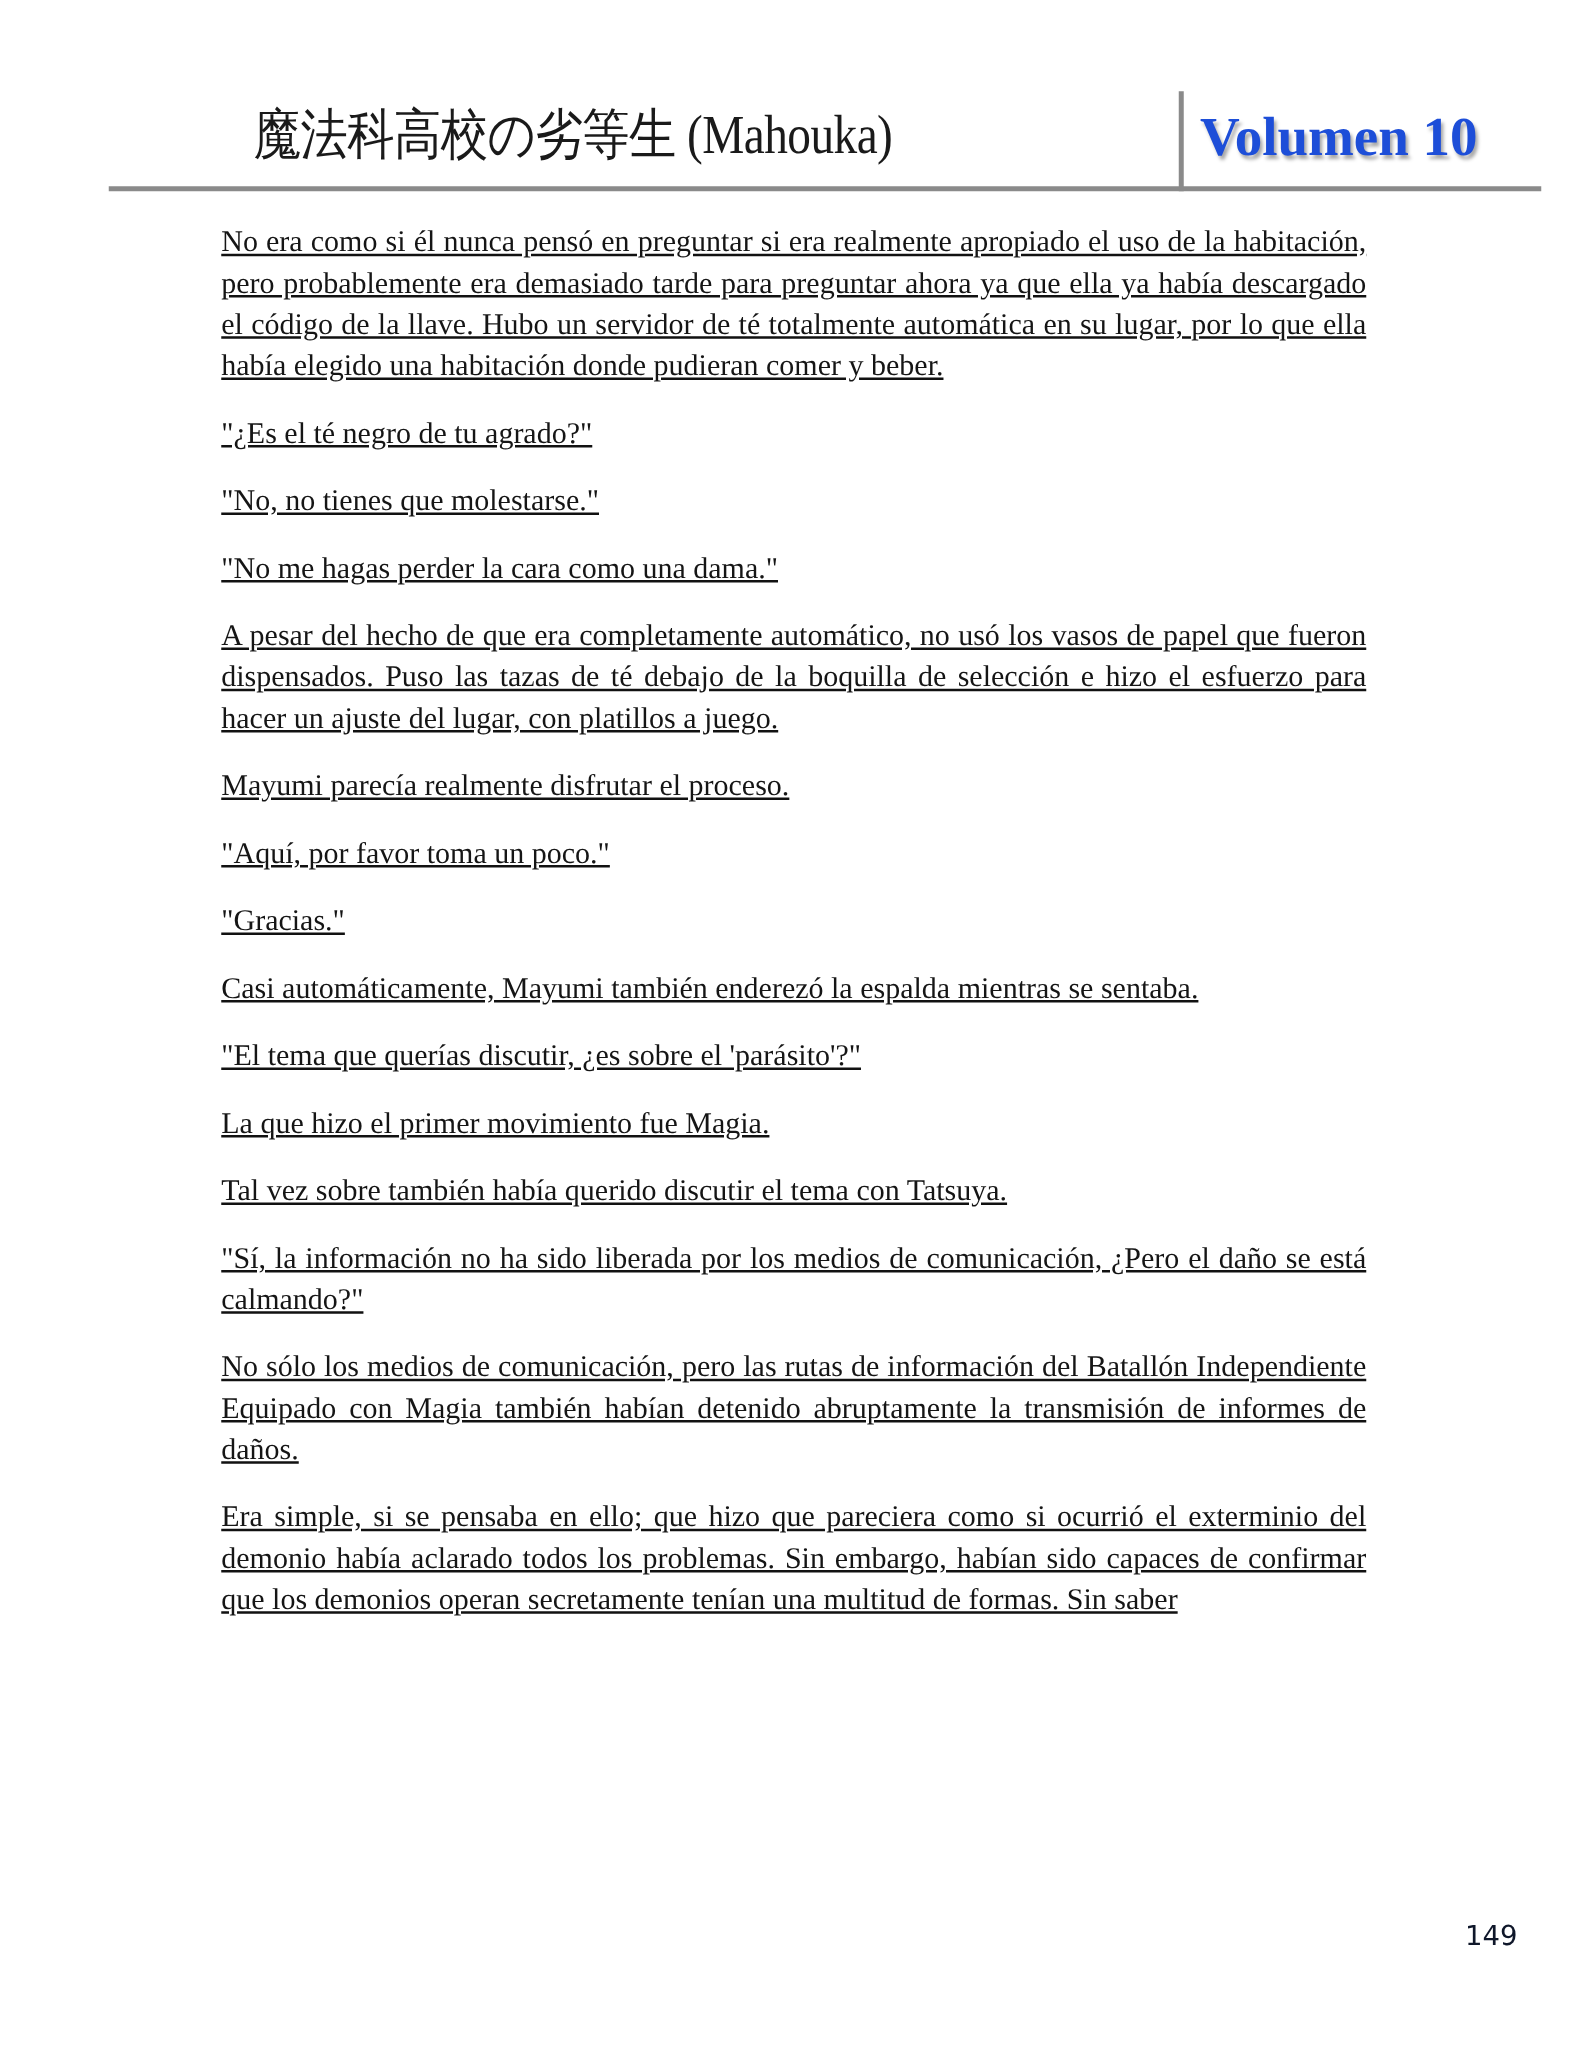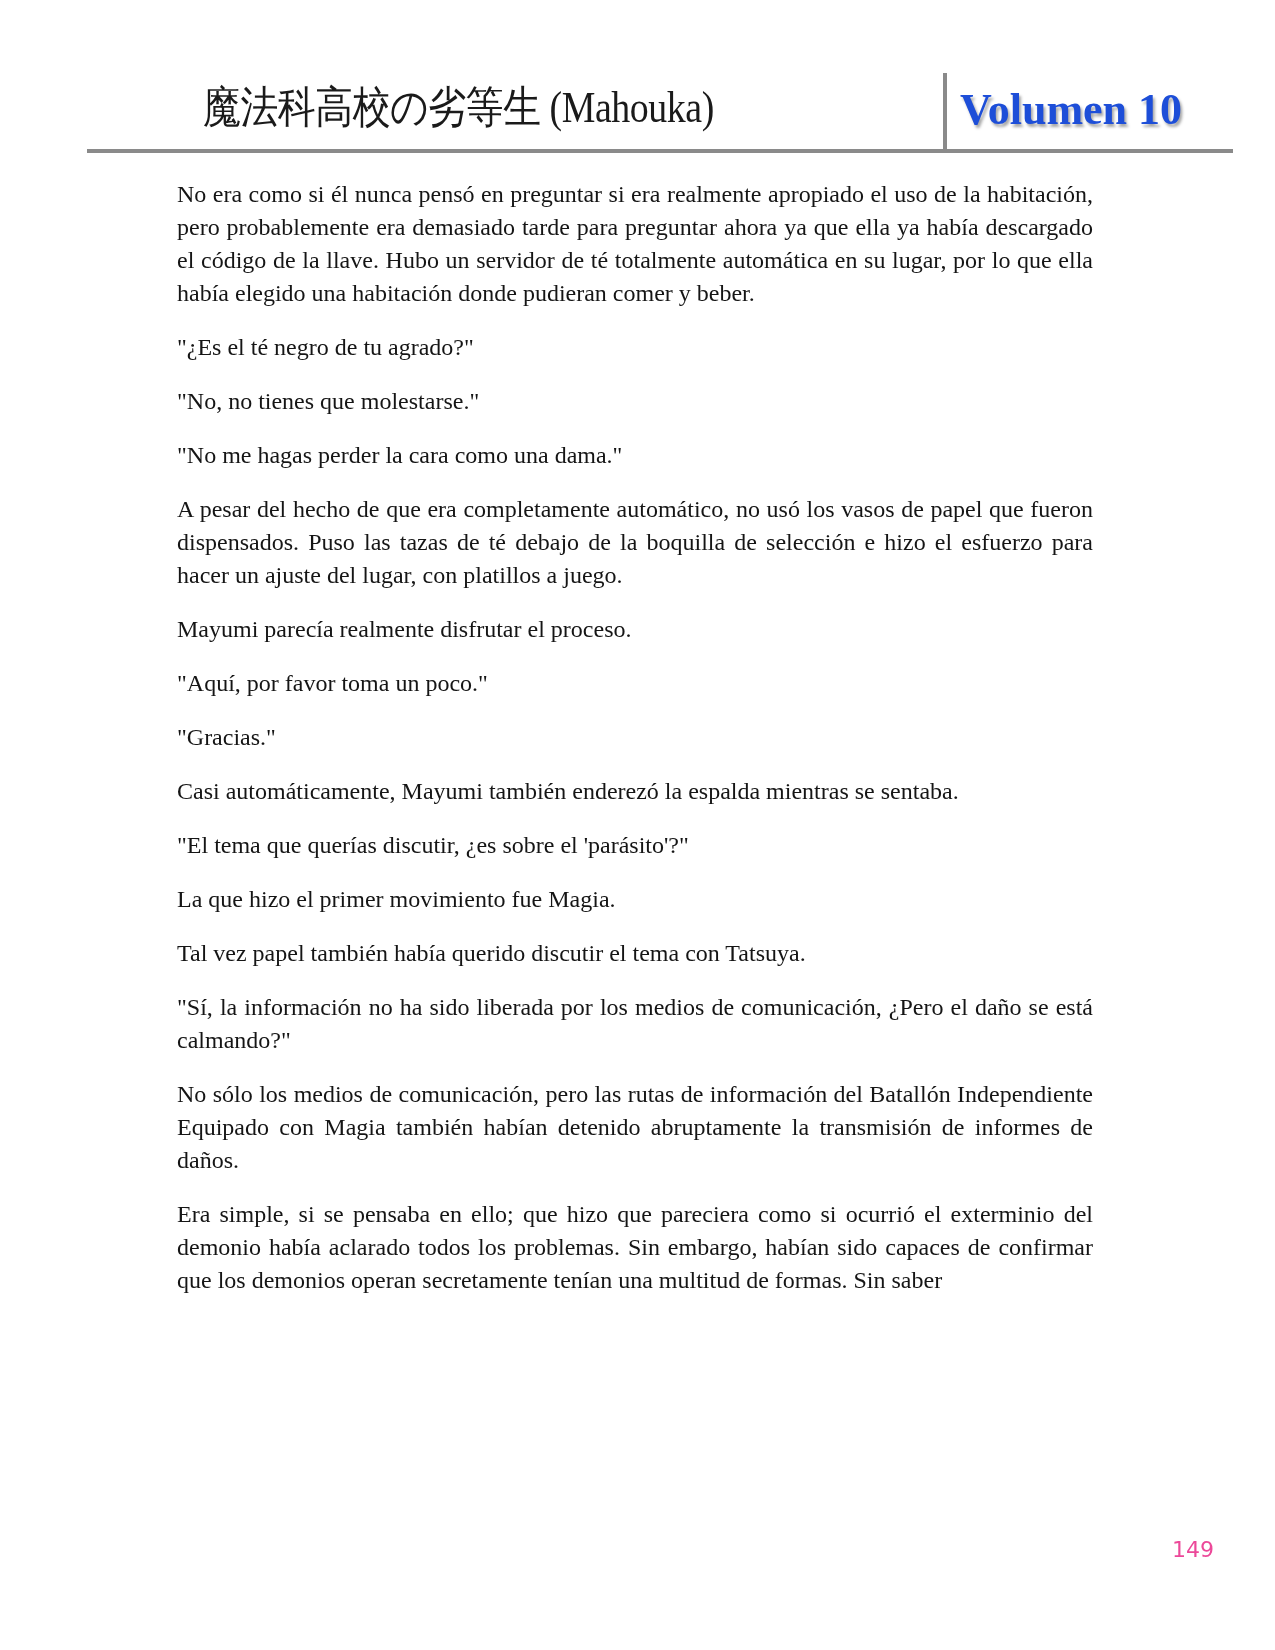--- a/index.html
+++ b/index.html
@@ -48,35 +48,36 @@
       top: 149px;
       width: 1146px;
       height: 4px;
       background: #8a8a8a;
     }
     .body-text {
       position: absolute;
       left: 177px;
       top: 178px;
       width: 916px;
+      text-decoration: underline;
     }
     .body-text p {
       margin: 0 0 21px 0;
       font-size: 24px;
       line-height: 33px;
       text-align: justify;
       color: #151515;
     }
     .page-number {
       position: absolute;
       left: 1172px;
       top: 1537px;
       font-family: "DejaVu Sans", "Liberation Sans", sans-serif;
       font-size: 22px;
-      color: #ec4899;
+      color: #0f172a;
     }
   </style>
 </head>
 <body>
 
 <div class="header-title">魔法科高校の劣等生 (Mahouka)</div>
 <div class="header-sep"></div>
 <div class="header-volume">Volumen 10</div>
 <div class="header-rule"></div>
 
@@ -85,19 +86,19 @@
   <p>"¿Es el té negro de tu agrado?"</p>
   <p>"No, no tienes que molestarse."</p>
   <p>"No me hagas perder la cara como una dama."</p>
   <p>A pesar del hecho de que era completamente automático, no usó los vasos de papel que fueron dispensados. Puso las tazas de té debajo de la boquilla de selección e hizo el esfuerzo para hacer un ajuste del lugar, con platillos a juego.</p>
   <p>Mayumi parecía realmente disfrutar el proceso.</p>
   <p>"Aquí, por favor toma un poco."</p>
   <p>"Gracias."</p>
   <p>Casi automáticamente, Mayumi también enderezó la espalda mientras se sentaba.</p>
   <p>"El tema que querías discutir, ¿es sobre el 'parásito'?"</p>
   <p>La que hizo el primer movimiento fue Magia.</p>
-  <p>Tal vez papel también había querido discutir el tema con Tatsuya.</p>
+  <p>Tal vez sobre también había querido discutir el tema con Tatsuya.</p>
   <p>"Sí, la información no ha sido liberada por los medios de comunicación, ¿Pero el daño se está calmando?"</p>
   <p>No sólo los medios de comunicación, pero las rutas de información del Batallón Independiente Equipado con Magia también habían detenido abruptamente la transmisión de informes de daños.</p>
   <p>Era simple, si se pensaba en ello; que hizo que pareciera como si ocurrió el exterminio del demonio había aclarado todos los problemas. Sin embargo, habían sido capaces de confirmar que los demonios operan secretamente tenían una multitud de formas. Sin saber</p>
 </div>
 
 <div class="page-number">149</div>
 
 </body></html>

